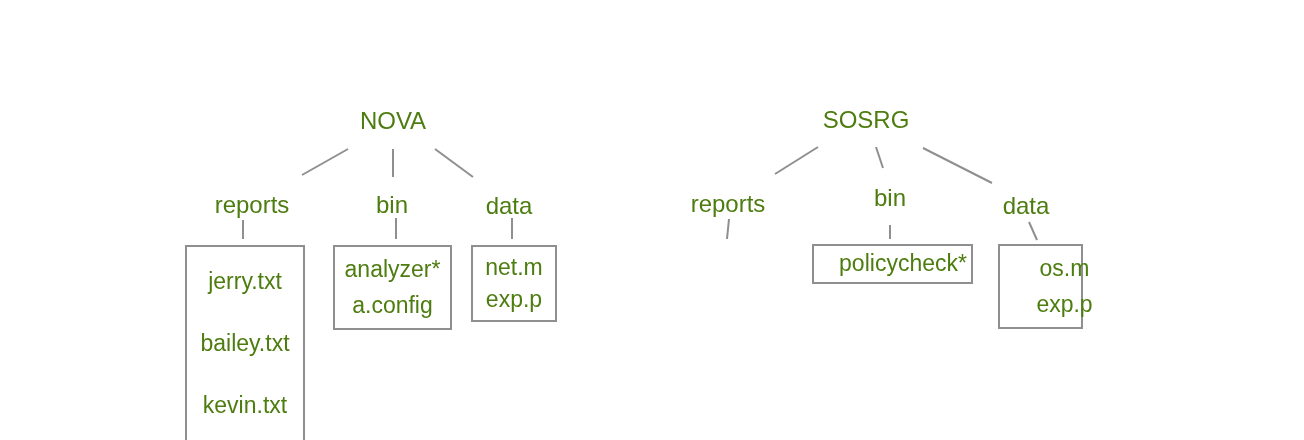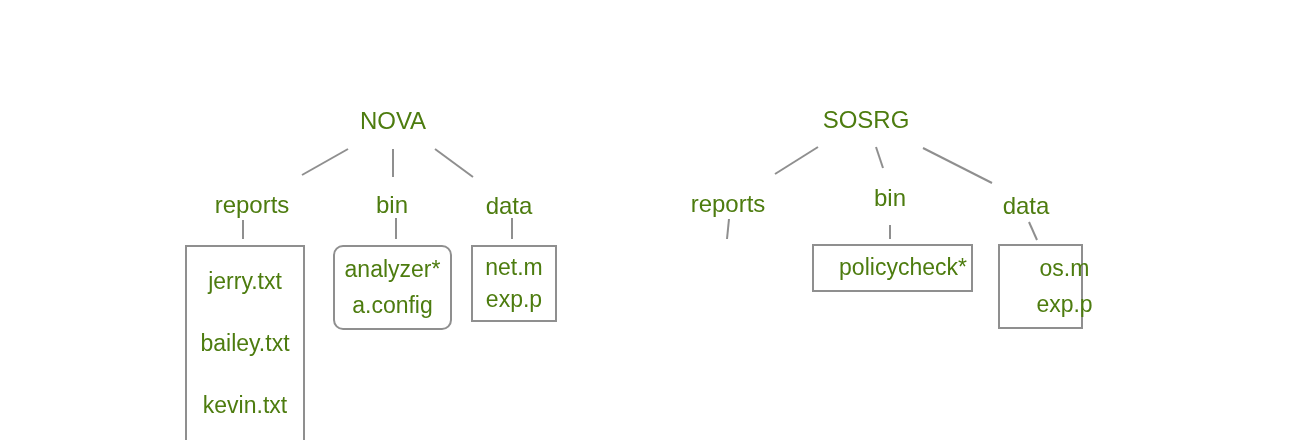--- a/index.html
+++ b/index.html
@@ -81,38 +81,38 @@
   <div class="node-label" style="left:252px; top:165px;">reports</div>
   <div class="node-label" style="left:392px; top:165px;">bin</div>
   <div class="node-label" style="left:509px; top:166px;">data</div>
 
   <div class="file-box" style="left:185px; top:205px; width:120px; height:198px;">
     <div class="file-line">jerry.txt</div>
     <div class="file-line">bailey.txt</div>
     <div class="file-line">kevin.txt</div>
   </div>
 
-  <div class="file-box" style="left:333px; top:205px; width:119px; height:85px;border-radius:10px;">
+  <div class="file-box" style="left:333px; top:205px; width:119px; height:85px;">
     <div class="file-line">analyzer*</div>
     <div class="file-line">a.config</div>
   </div>
 
   <div class="file-box" style="left:471px; top:205px; width:86px; height:77px;">
     <div class="file-line">net.m</div>
     <div class="file-line">exp.p</div>
   </div>
 
   <div class="node-label" style="left:866px; top:80px;">SOSRG</div>
 
   <div class="node-label" style="left:728px; top:164px;">reports</div>
   <div class="node-label" style="left:890px; top:158px;">bin</div>
   <div class="node-label" style="left:1026px; top:166px;">data</div>
 
 
-  <div class="file-box" style="left:812px; top:204px; width:161px; height:48px;padding-left:21px;">
+  <div class="file-box" style="left:812px; top:204px; width:161px; height:40px;padding-left:21px;">
     <div class="file-line">policycheck*</div>
   </div>
 
   <div class="file-box" style="left:998px; top:204px; width:85px; height:85px;padding-left:48px;">
     <div class="file-line">os.m</div>
     <div class="file-line">exp.p</div>
   </div>
 
 </div>
 

